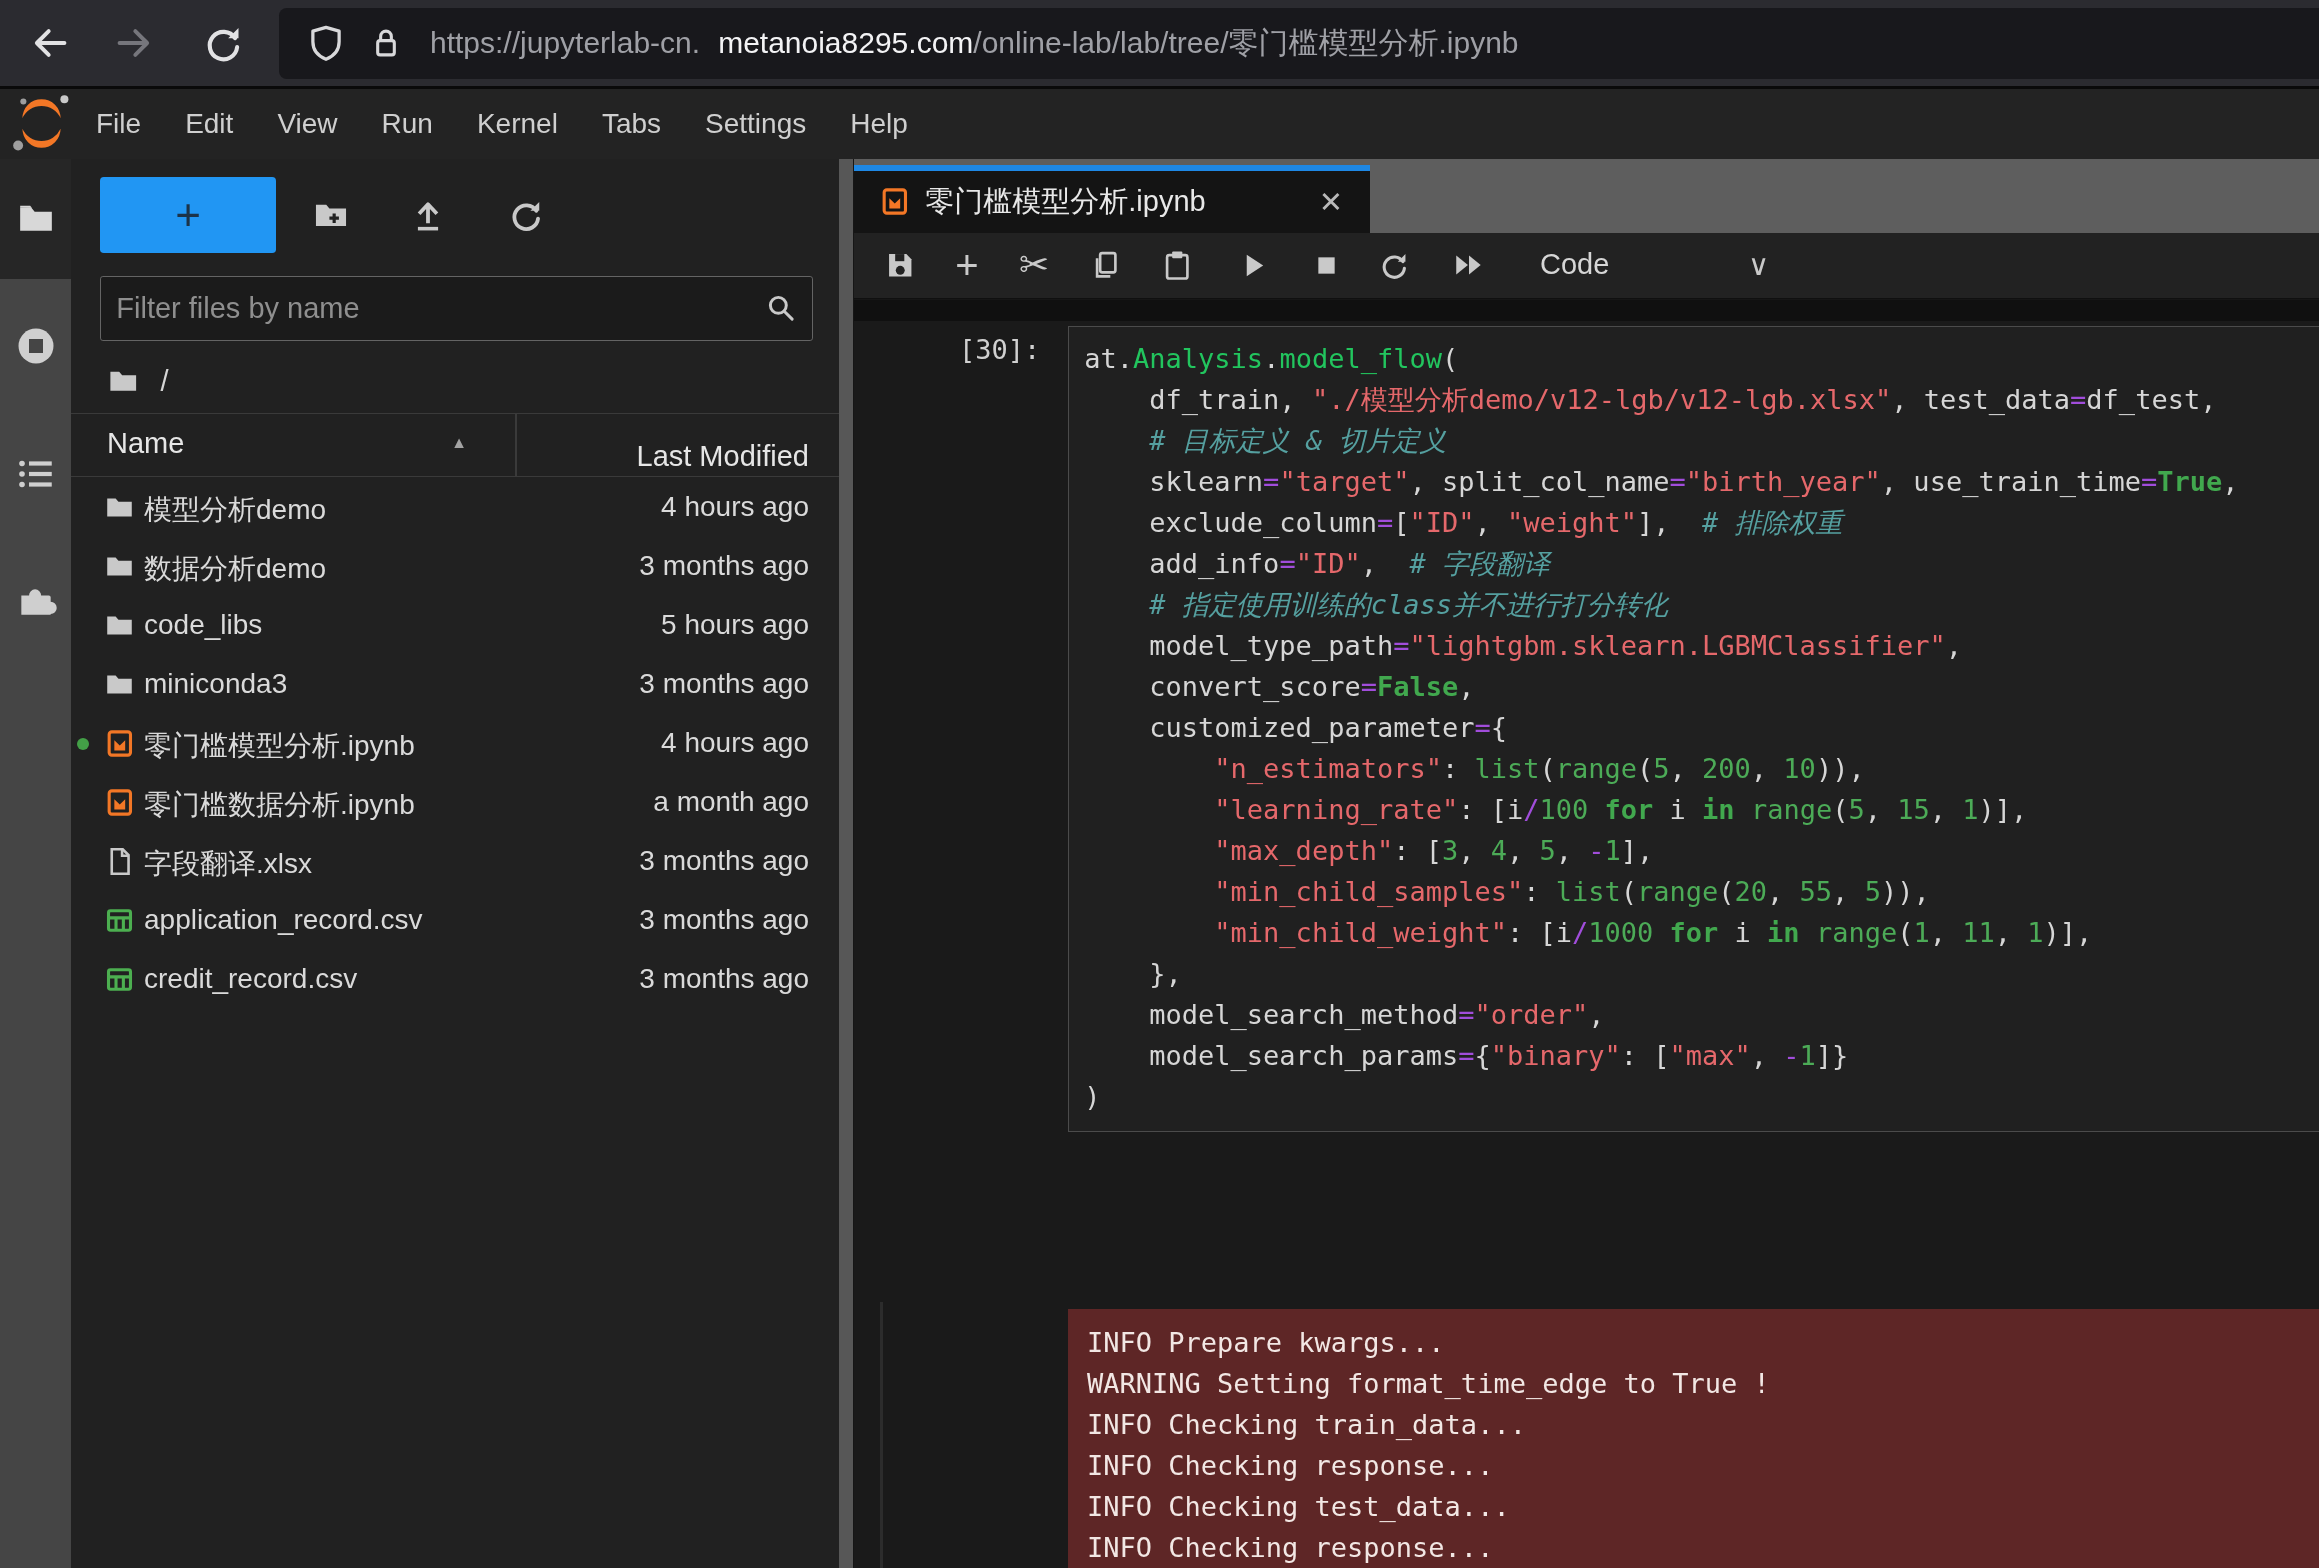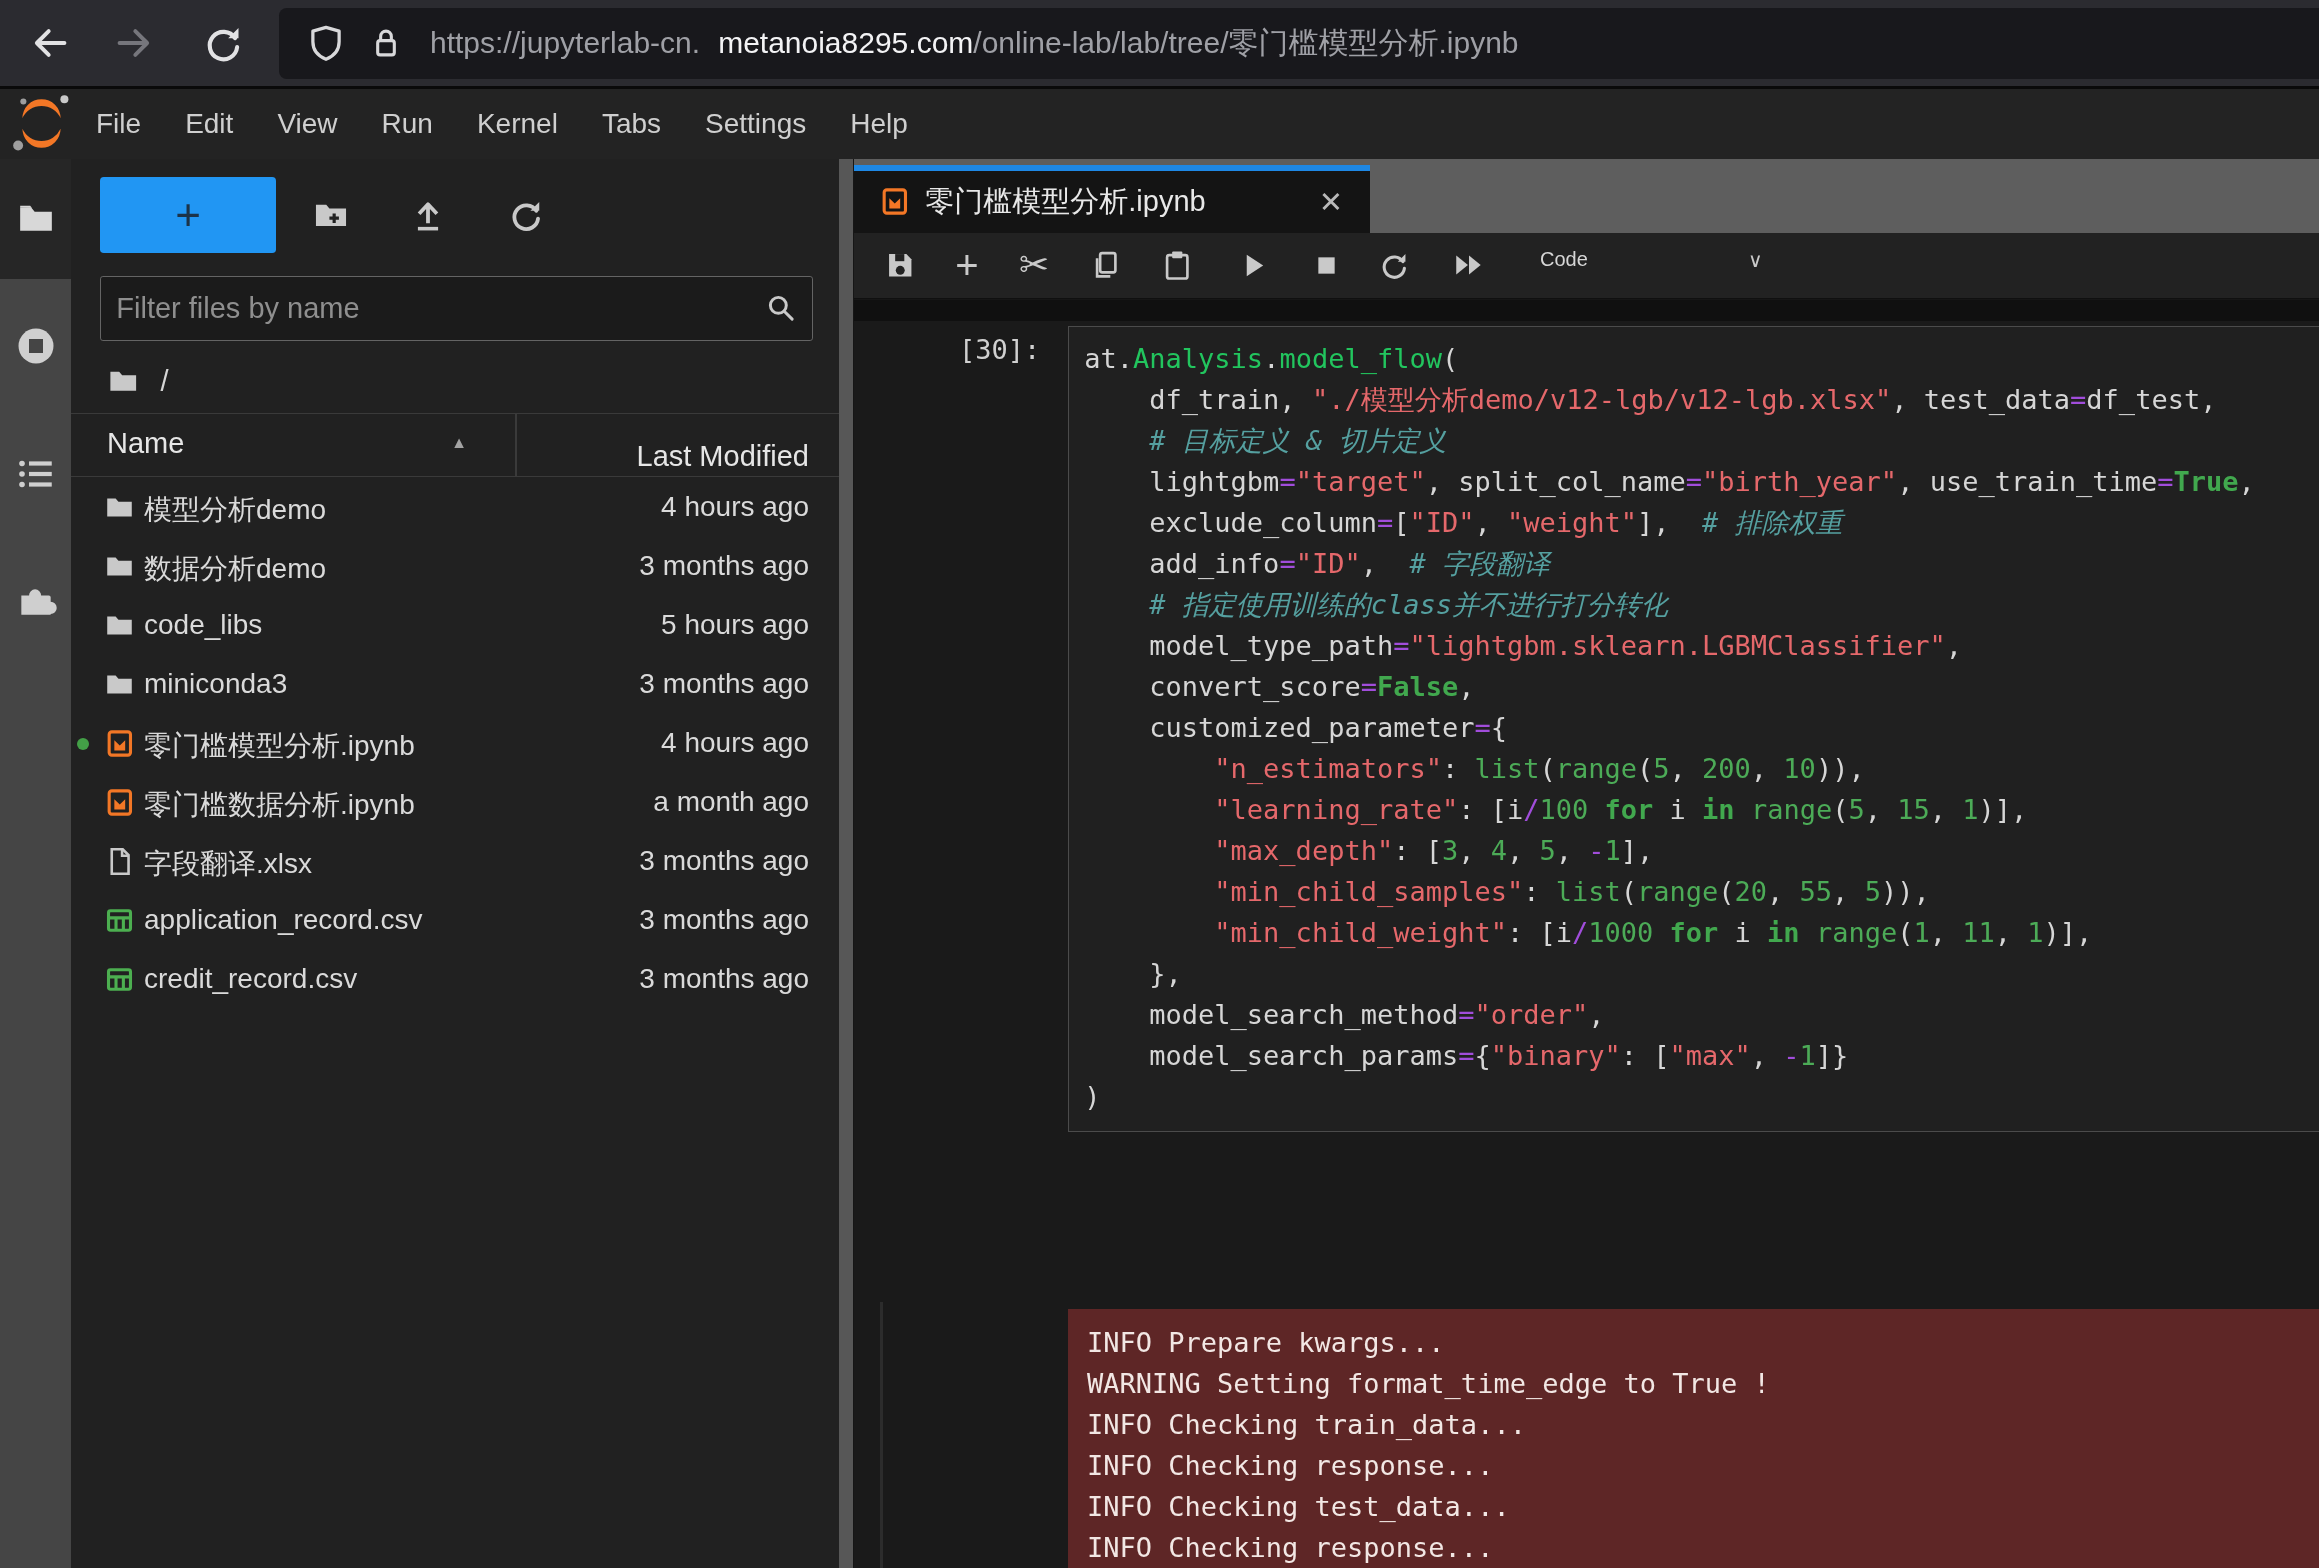--- a/index.html
+++ b/index.html
@@ -57,21 +57,21 @@
   
   .main{position:absolute;left:854px;top:159px;width:1466px;height:1410px;background:#161616;}
   .tabbar{position:absolute;left:0;top:0;width:1466px;height:74px;background:#5e5e5e;}
   .nbtab{position:absolute;left:0;top:5.7px;width:516px;height:68px;background:#141414;border-top:6.7px solid #1e88e5;
          box-sizing:border-box;display:flex;align-items:center;}
   .nbtab .ticon{margin-left:25px;}
   .nbtab .ttitle{margin-left:15.3px;font-size:29px;color:#e8e8e8;white-space:nowrap;}
   .nbtab .tclose{margin-left:auto;margin-right:27px;font-size:29px;color:#b9b9b9;}
   .nbtoolbar{position:absolute;left:0;top:74px;width:1466px;height:65px;background:#222;border-bottom:1.9px solid #101010;}
   .tb-icon{position:absolute;top:13.4px;width:38px;height:38px;display:flex;align-items:center;justify-content:center;color:#c9c9c9;}
-  .tb-text{position:absolute;top:15.3px;font-size:20px;color:#d6d6d6;}
+  .tb-text{position:absolute;top:15.3px;font-size:29px;color:#d6d6d6;}
   .nb-darkstrip{position:absolute;left:0;top:141px;width:1466px;height:21px;background:#101010;}
   .nbarea{position:absolute;left:0;top:162px;width:1466px;height:1248px;background:#1a1a1a;}
 
   .cell-prompt{position:absolute;left:105px;top:13.4px;font-family:"DejaVu Sans Mono","Liberation Mono",monospace;
                font-size:27px;color:#d0d0d0;}
   .cell-editor{position:absolute;left:214px;top:4.8px;width:1262px;background:#202020;border:1.9px solid #4b4b4b;border-right:none;
                box-sizing:border-box;padding:11.5px 0 13.4px 15.3px;}
   .code-line{font-family:"DejaVu Sans Mono","Liberation Mono",monospace;font-size:27px;line-height:41px;white-space:pre;color:#d6d6d6;}
   .tok-p{color:#d6d6d6;}
   .tok-fn{color:#22c55e;}
@@ -381,21 +381,21 @@
     </div>
 
     <div class="nb-darkstrip"></div>
 
     <div class="nbarea">
       <div class="cell-prompt">[30]:</div>
       <div class="cell-editor">
           <div class="code-line"><span class="tok-p">at.</span><span class="tok-fn">Analysis</span><span class="tok-p">.</span><span class="tok-fn">model_flow</span><span class="tok-p">(</span></div>
           <div class="code-line"><span class="tok-p">    df_train, </span><span class="tok-s">"./模型分析demo/v12-lgb/v12-lgb.xlsx"</span><span class="tok-p">, test_data</span><span class="tok-o">=</span><span class="tok-p">df_test,</span></div>
           <div class="code-line"><span class="tok-c">    # 目标定义 &amp; 切片定义</span></div>
-          <div class="code-line"><span class="tok-p">    lightgbm</span><span class="tok-o">=</span><span class="tok-s">"target"</span><span class="tok-p">, split_col_name</span><span class="tok-o">=</span><span class="tok-s">"birth_year"</span><span class="tok-p">, use_train_time</span><span class="tok-o">=</span><span class="tok-k">True</span><span class="tok-p">,</span></div>
+          <div class="code-line"><span class="tok-p">    sklearn</span><span class="tok-o">=</span><span class="tok-s">"target"</span><span class="tok-p">, split_col_name</span><span class="tok-o">=</span><span class="tok-s">"birth_year"</span><span class="tok-p">, use_train_time</span><span class="tok-o">=</span><span class="tok-k">True</span><span class="tok-p">,</span></div>
           <div class="code-line"><span class="tok-p">    exclude_column</span><span class="tok-o">=</span><span class="tok-p">[</span><span class="tok-s">"ID"</span><span class="tok-p">, </span><span class="tok-s">"weight"</span><span class="tok-p">],  </span><span class="tok-c"># 排除权重</span></div>
           <div class="code-line"><span class="tok-p">    add_info</span><span class="tok-o">=</span><span class="tok-s">"ID"</span><span class="tok-p">,  </span><span class="tok-c"># 字段翻译</span></div>
           <div class="code-line"><span class="tok-c">    # 指定使用训练的class并不进行打分转化</span></div>
           <div class="code-line"><span class="tok-p">    model_type_path</span><span class="tok-o">=</span><span class="tok-s">"lightgbm.sklearn.LGBMClassifier"</span><span class="tok-p">,</span></div>
           <div class="code-line"><span class="tok-p">    convert_score</span><span class="tok-o">=</span><span class="tok-k">False</span><span class="tok-p">,</span></div>
           <div class="code-line"><span class="tok-p">    customized_parameter</span><span class="tok-o">=</span><span class="tok-p">{</span></div>
           <div class="code-line"><span class="tok-p">        </span><span class="tok-s">"n_estimators"</span><span class="tok-p">: </span><span class="tok-b">list</span><span class="tok-p">(</span><span class="tok-b">range</span><span class="tok-p">(</span><span class="tok-n">5</span><span class="tok-p">, </span><span class="tok-n">200</span><span class="tok-p">, </span><span class="tok-n">10</span><span class="tok-p">)),</span></div>
           <div class="code-line"><span class="tok-p">        </span><span class="tok-s">"learning_rate"</span><span class="tok-p">: [i</span><span class="tok-o">/</span><span class="tok-n">100</span><span class="tok-p"> </span><span class="tok-k">for</span><span class="tok-p"> i </span><span class="tok-k">in</span><span class="tok-p"> </span><span class="tok-b">range</span><span class="tok-p">(</span><span class="tok-n">5</span><span class="tok-p">, </span><span class="tok-n">15</span><span class="tok-p">, </span><span class="tok-n">1</span><span class="tok-p">)],</span></div>
           <div class="code-line"><span class="tok-p">        </span><span class="tok-s">"max_depth"</span><span class="tok-p">: [</span><span class="tok-n">3</span><span class="tok-p">, </span><span class="tok-n">4</span><span class="tok-p">, </span><span class="tok-n">5</span><span class="tok-p">, </span><span class="tok-o">-</span><span class="tok-n">1</span><span class="tok-p">],</span></div>
           <div class="code-line"><span class="tok-p">        </span><span class="tok-s">"min_child_samples"</span><span class="tok-p">: </span><span class="tok-b">list</span><span class="tok-p">(</span><span class="tok-b">range</span><span class="tok-p">(</span><span class="tok-n">20</span><span class="tok-p">, </span><span class="tok-n">55</span><span class="tok-p">, </span><span class="tok-n">5</span><span class="tok-p">)),</span></div>

